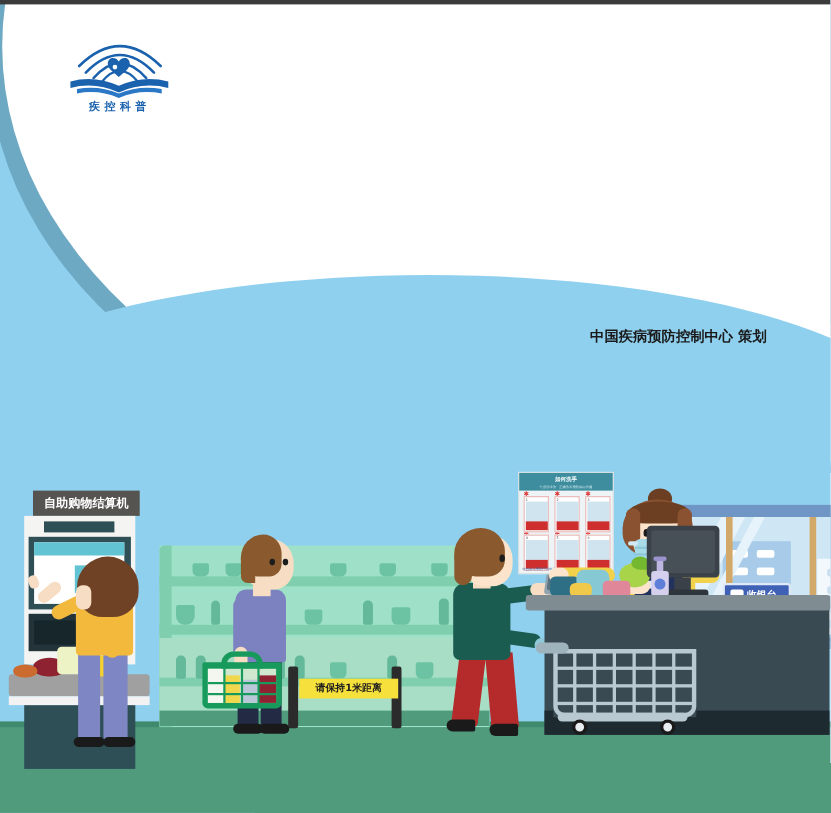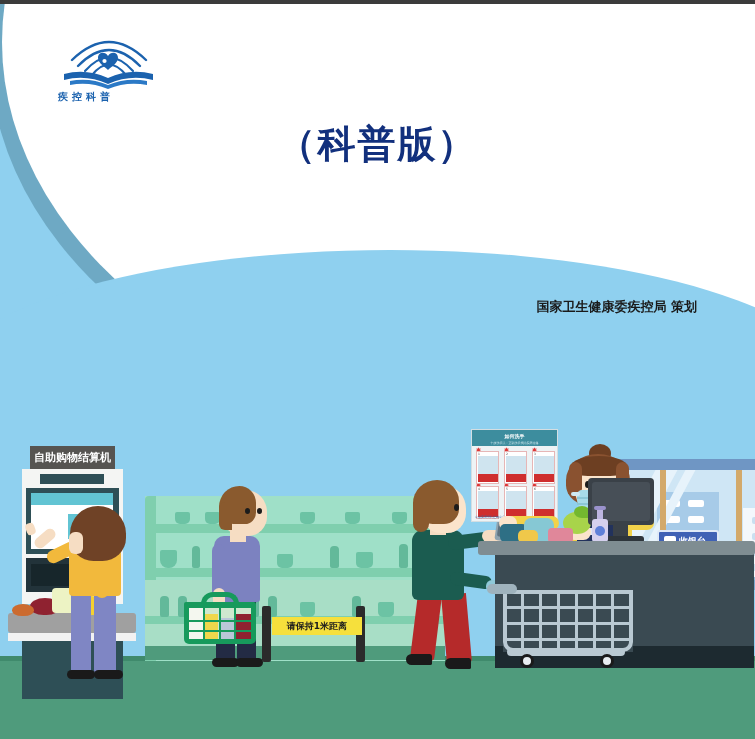--- a/index.html
+++ b/index.html
@@ -35,21 +35,21 @@
   }
   .sky-bottom-curve {
     position:absolute; left:-60px; top:250px; width:900px; height:230px;
     background:#8fd0ef; border-radius:50% 50% 0 0 / 60% 60% 0 0;
   }
 
   
   .logo { position:absolute; left:58px; top:28px; width:102px; height:86px; z-index:20; }
   .logo svg { display:block; }
   .logo-text {
-    position:absolute; left:0; top:62px; width:102px; text-align:left;
+    position:absolute; left:0; top:62px; width:102px; text-align:center;
     font-size:10px; font-weight:bold; color:#1b62ae; letter-spacing:4px;
     font-family:"DejaVu Sans",sans-serif;
   }
 
   
   .title-wrap { position:absolute; left:0; top:113px; width:755px; text-align:center; z-index:20; }
   .title-main {
     font-size:47px; font-weight:bold; color:#12307d; letter-spacing:3px;
     line-height:1.12; font-family:"DejaVu Sans",sans-serif;
   }
@@ -78,21 +78,21 @@
   
   .shelf-back { left:145px; top:76px; width:300px; height:165px; background:#9fe0c8; }
   .shelf-rail { background:#7fcfae; }
   .shelf-side { left:145px; top:76px; width:11px; height:165px; background:#7fcfae; border-radius:4px 0 0 0; }
   .shelf-low  { left:145px; top:160px; width:300px; height:80px; background:#a8dec6; }
 
   .pot { background:#6cc3a4; border-radius:2px 2px 5px 5px; }
   .bottle { background:#63b99a; border-radius:4px 4px 2px 2px; }
 
   
-  .sc-sign { left:30px; top:26px; width:85px; height:23px; background:#565451; }
+  .sc-sign { left:30px; top:26px; width:97px; height:23px; background:#565451; }
   .sc-sign span {
     display:block; text-align:center; color:#ffffff; font-size:11px; font-weight:bold;
     line-height:23px; font-family:"DejaVu Sans",sans-serif;
   }
   .sc-body   { left:22px; top:49px; width:101px; height:135px; background:#f4f5f3; }
   .sc-topbar { left:40px; top:54px; width:64px; height:10px; background:#2e4f56; }
   .sc-screenbox { left:26px; top:68px; width:93px; height:66px; background:#2e4f56; }
   .sc-screen { left:31px; top:73px; width:82px; height:56px; background:#ffffff; }
   .sc-screen-top { left:31px; top:73px; width:82px; height:12px; background:#62c4d3; }
   .sc-screen-btn { left:68px; top:94px; width:25px; height:25px; background:#62c4d3; }
@@ -192,25 +192,24 @@
       <path d="M6 46 Q28 40 50 50 Q72 40 95 46 L95 52 Q72 46 50 56 Q28 46 6 52 Z" fill="#1b62ae"></path>
       <path d="M12 53 Q31 49 50 57 Q69 49 89 53 L89 57 Q69 53 50 61 Q31 53 12 57 Z" fill="#2b79c6"></path>
 
       <path d="M50 28 c-3-5-10-4-10 2 c0 5 7 9 10 12 c3-3 10-7 10-12 c0-6-7-7-10-2 z" fill="#1b62ae"></path>
       <circle cx="46.5" cy="33" r="2.1" fill="#ffffff"></circle>
     </svg>
     <div class="logo-text">疾控科普</div>
   </div>
 
   <div class="title-wrap">
-    <div class="title-sub">（科普版）</div>
   </div>
 
   <div class="credits">
-    <div>国家卫生健康委疾控局 策划</div>
+    <div>中国疾病预防控制中心 策划</div>
   </div>
 </div>
 
 <div id="illus">
 
   <div class="abs floor"></div>
   <div class="abs floor-dark"></div>
 
   <div class="abs shelf-back"></div>
   <div class="abs shelf-side"></div>

